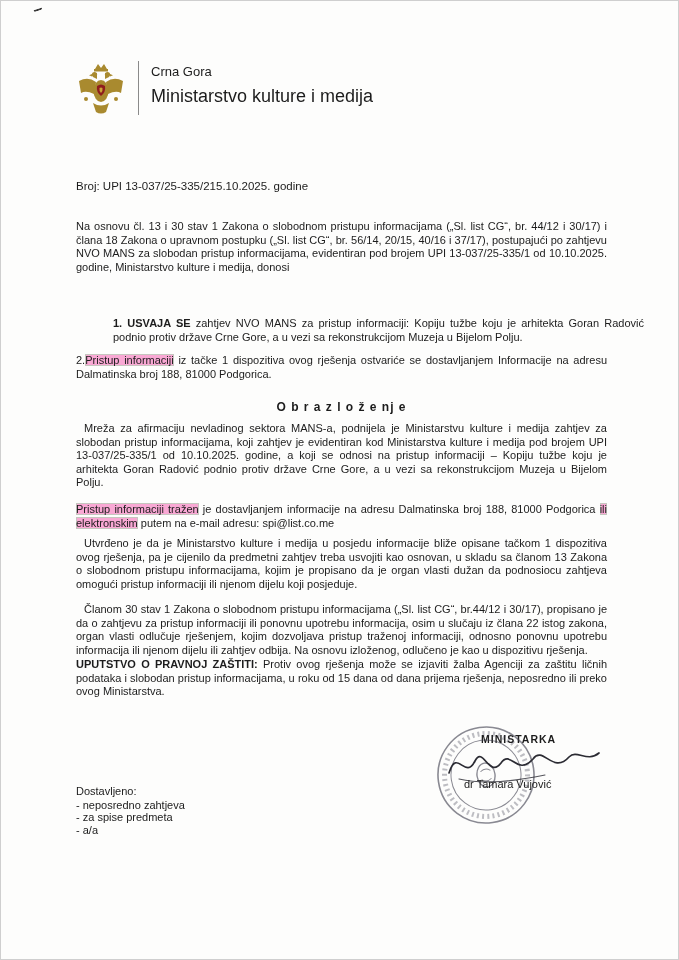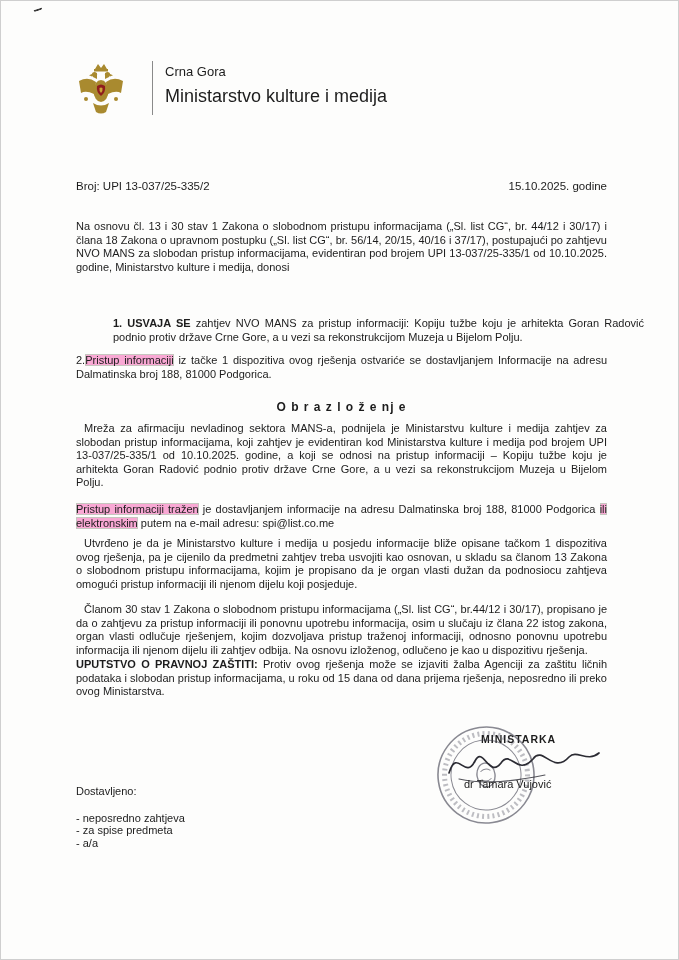--- a/index.html
+++ b/index.html
@@ -13,46 +13,46 @@
     border:1px solid #cfcfcf;
     font-family:"Liberation Sans","DejaVu Sans",sans-serif;
     color:#1c1c1c;
     overflow:hidden;
   }
   .abs { position:absolute; }
 
   
   .hdr { top:60px; left:75px; width:531px; display:flex; align-items:flex-start; }
   .logo-wrap { width:52px; height:58px; flex:0 0 auto; }
-  .hdr-names { border-left:1px solid #8a8a8a; margin-left:24px; padding:3px 0 6px 12px; min-height:54px; }
+  .hdr-names { border-left:1px solid #8a8a8a; margin-left:10px; padding:3px 0 6px 12px; min-height:54px; }
   .country { font-size:13px; margin-bottom:7px; }
   .ministry { font-size:18px; }
   .hdr-address { margin-left:auto; text-align:right; font-size:11px; line-height:15px; }
 
   
-  .meta { top:179px; left:75px; width:531px; display:flex; justify-content:space-between; font-size:11.5px; }
+  .meta { top:179px; left:75px; width:531px; display:flex; font-size:11.5px; }
 
   
   p.body { font-size:11px; line-height:13.6px; text-align:justify; }
   .w { left:75px; width:531px; }
   .indent { text-indent:8px; }
   .bold { font-weight:bold; }
   .center-title { text-align:center; font-weight:bold; font-size:12px; letter-spacing:1px; }
   .hl { background:#f9a8d4; box-shadow:inset 0 0 0 1px #c6c6bf; }
 
   
   .sig { top:720px; left:415px; width:200px; height:120px; }
   .sig-role { position:absolute; left:65px; top:12px; font-size:10.5px; font-weight:bold; letter-spacing:1px; }
   .sig-stamp { position:absolute; left:18px; top:2px; opacity:.6; }
   .sig-script { position:absolute; left:25px; top:18px; }
   .sig-name { position:absolute; left:48px; top:57px; font-size:11px; }
 
   
   .dist { top:784px; left:75px; font-size:11px; line-height:12.5px; }
-  .dist-label { margin-bottom:14px; }
+  .dist-label { margin-bottom:1px; }
 
   
   .speck { top:5px; left:32px; width:9px; height:5px; border-bottom:2px solid #3a3a3a; transform:rotate(-18deg); border-radius:2px; }
 </style>
 </head>
 <body>
 
 <div class="page">
 
   <div class="abs speck"></div>

